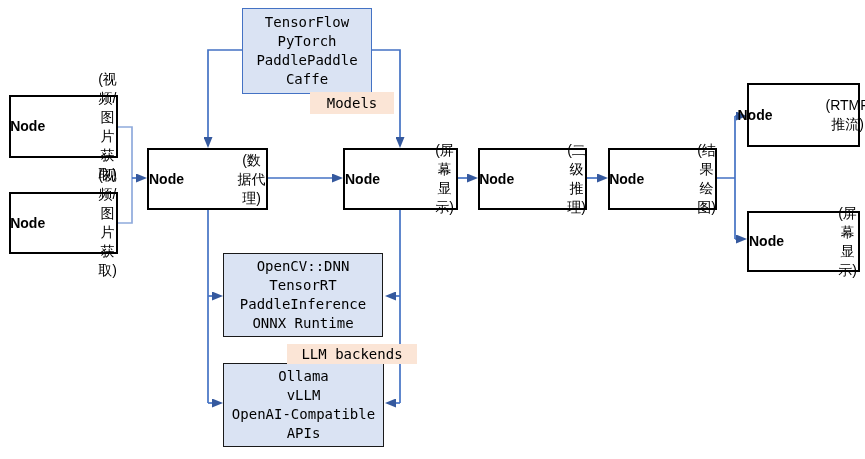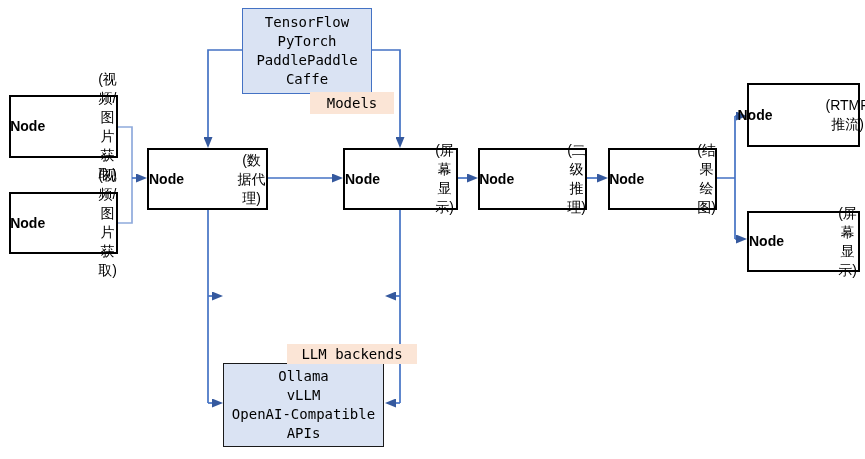--- a/index.html
+++ b/index.html
@@ -137,20 +137,24 @@
 
   <div class="node pos-rtmp">
     <div class="node-title">Node</div>
     <div class="node-sub">(RTMP推流)</div>
   </div>
   <div class="node pos-screen">
     <div class="node-title">Node</div>
     <div class="node-sub">(屏幕显示)</div>
   </div>
 
+  <div class="bluebox darkborder pos-runtime">OpenCV::DNN
+TensorRT
+PaddleInference
+ONNX Runtime</div>
 
   <div class="taglabel pos-llm-label">LLM backends</div>
   <div class="bluebox darkborder pos-llm">Ollama
 vLLM
 OpenAI-Compatible
 APIs</div>
 
 </div>
 
 </body></html>

